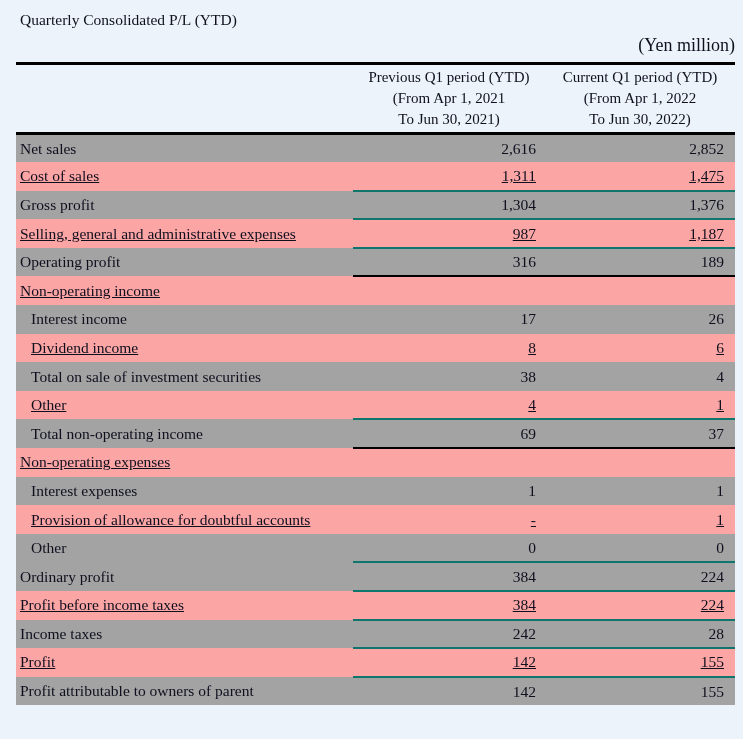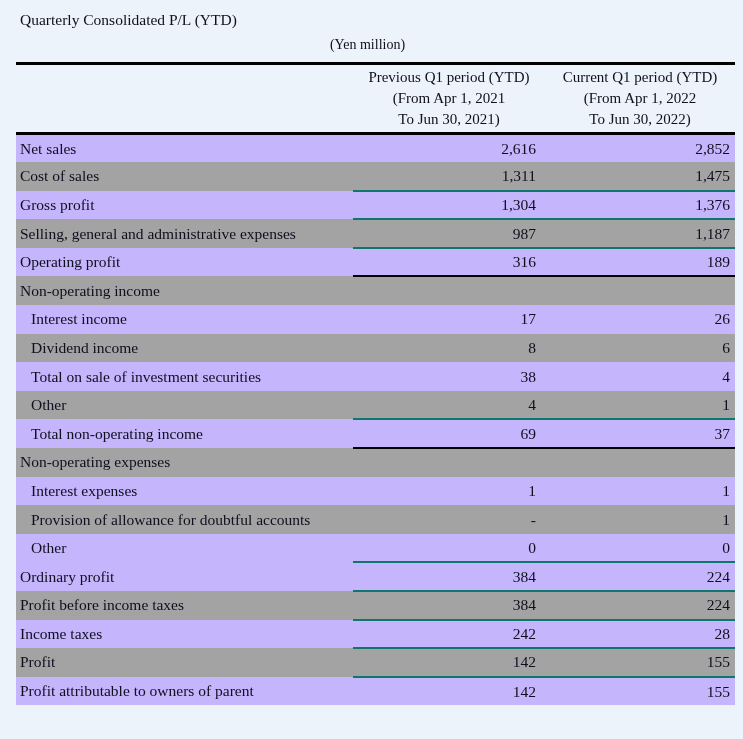--- a/index.html
+++ b/index.html
@@ -11,23 +11,23 @@
     color: #0f0f1e;
     font-family: "Liberation Serif", serif;
     overflow: hidden;
   }
   .title {
     padding: 9px 0 0 20px;
     font-size: 15.5px;
     line-height: 22px;
   }
   .unit-row {
-    text-align: center;
+    text-align: right;
     margin: 3px 8px 0 0;
-    font-size: 14px;
+    font-size: 18px;
     line-height: 22px;
   }
   table.pl {
     border-collapse: collapse;
     table-layout: fixed;
     width: 719px;
     margin: 6px 0 16px 16px;
     border-top: 3px solid #000;
   }
   col.c-label { width: 337px; }
@@ -41,27 +41,27 @@
     vertical-align: middle;
     padding: 2px 0;
     border-bottom: 3px solid #000;
   }
   tbody td {
     height: 28.6px;
     font-size: 15.5px;
     vertical-align: middle;
     padding: 0;
   }
-  tbody tr.teal td { background: #c4b5fd; font-family: Liberation Serif, serif; }
-  tbody tr.light td { background: #a3a3a3; }
+  tbody tr.teal td { background: #a3a3a3; font-family: Liberation Serif, serif; }
+  tbody tr.light td { background: #fca5a5; text-decoration: underline; }
   td.label { padding-left: 4px; text-align: left; }
   tr.indent td.label { padding-left: 15px; }
   td.num { text-align: right; }
   td.num.prev { padding-right: 9px; }
-  td.num.curr { padding-right: 5px; }
+  td.num.curr { padding-right: 11px; }
   tr.bt td.num { border-top: 2px solid #0f766e; }
   tr.bb td.num { border-bottom: 2px solid #000; }
 </style>
 </head>
 <body>
 
 <div class="title">Quarterly Consolidated P/L (YTD)</div>
 
 <div class="unit-row">(Yen million)</div>
 

